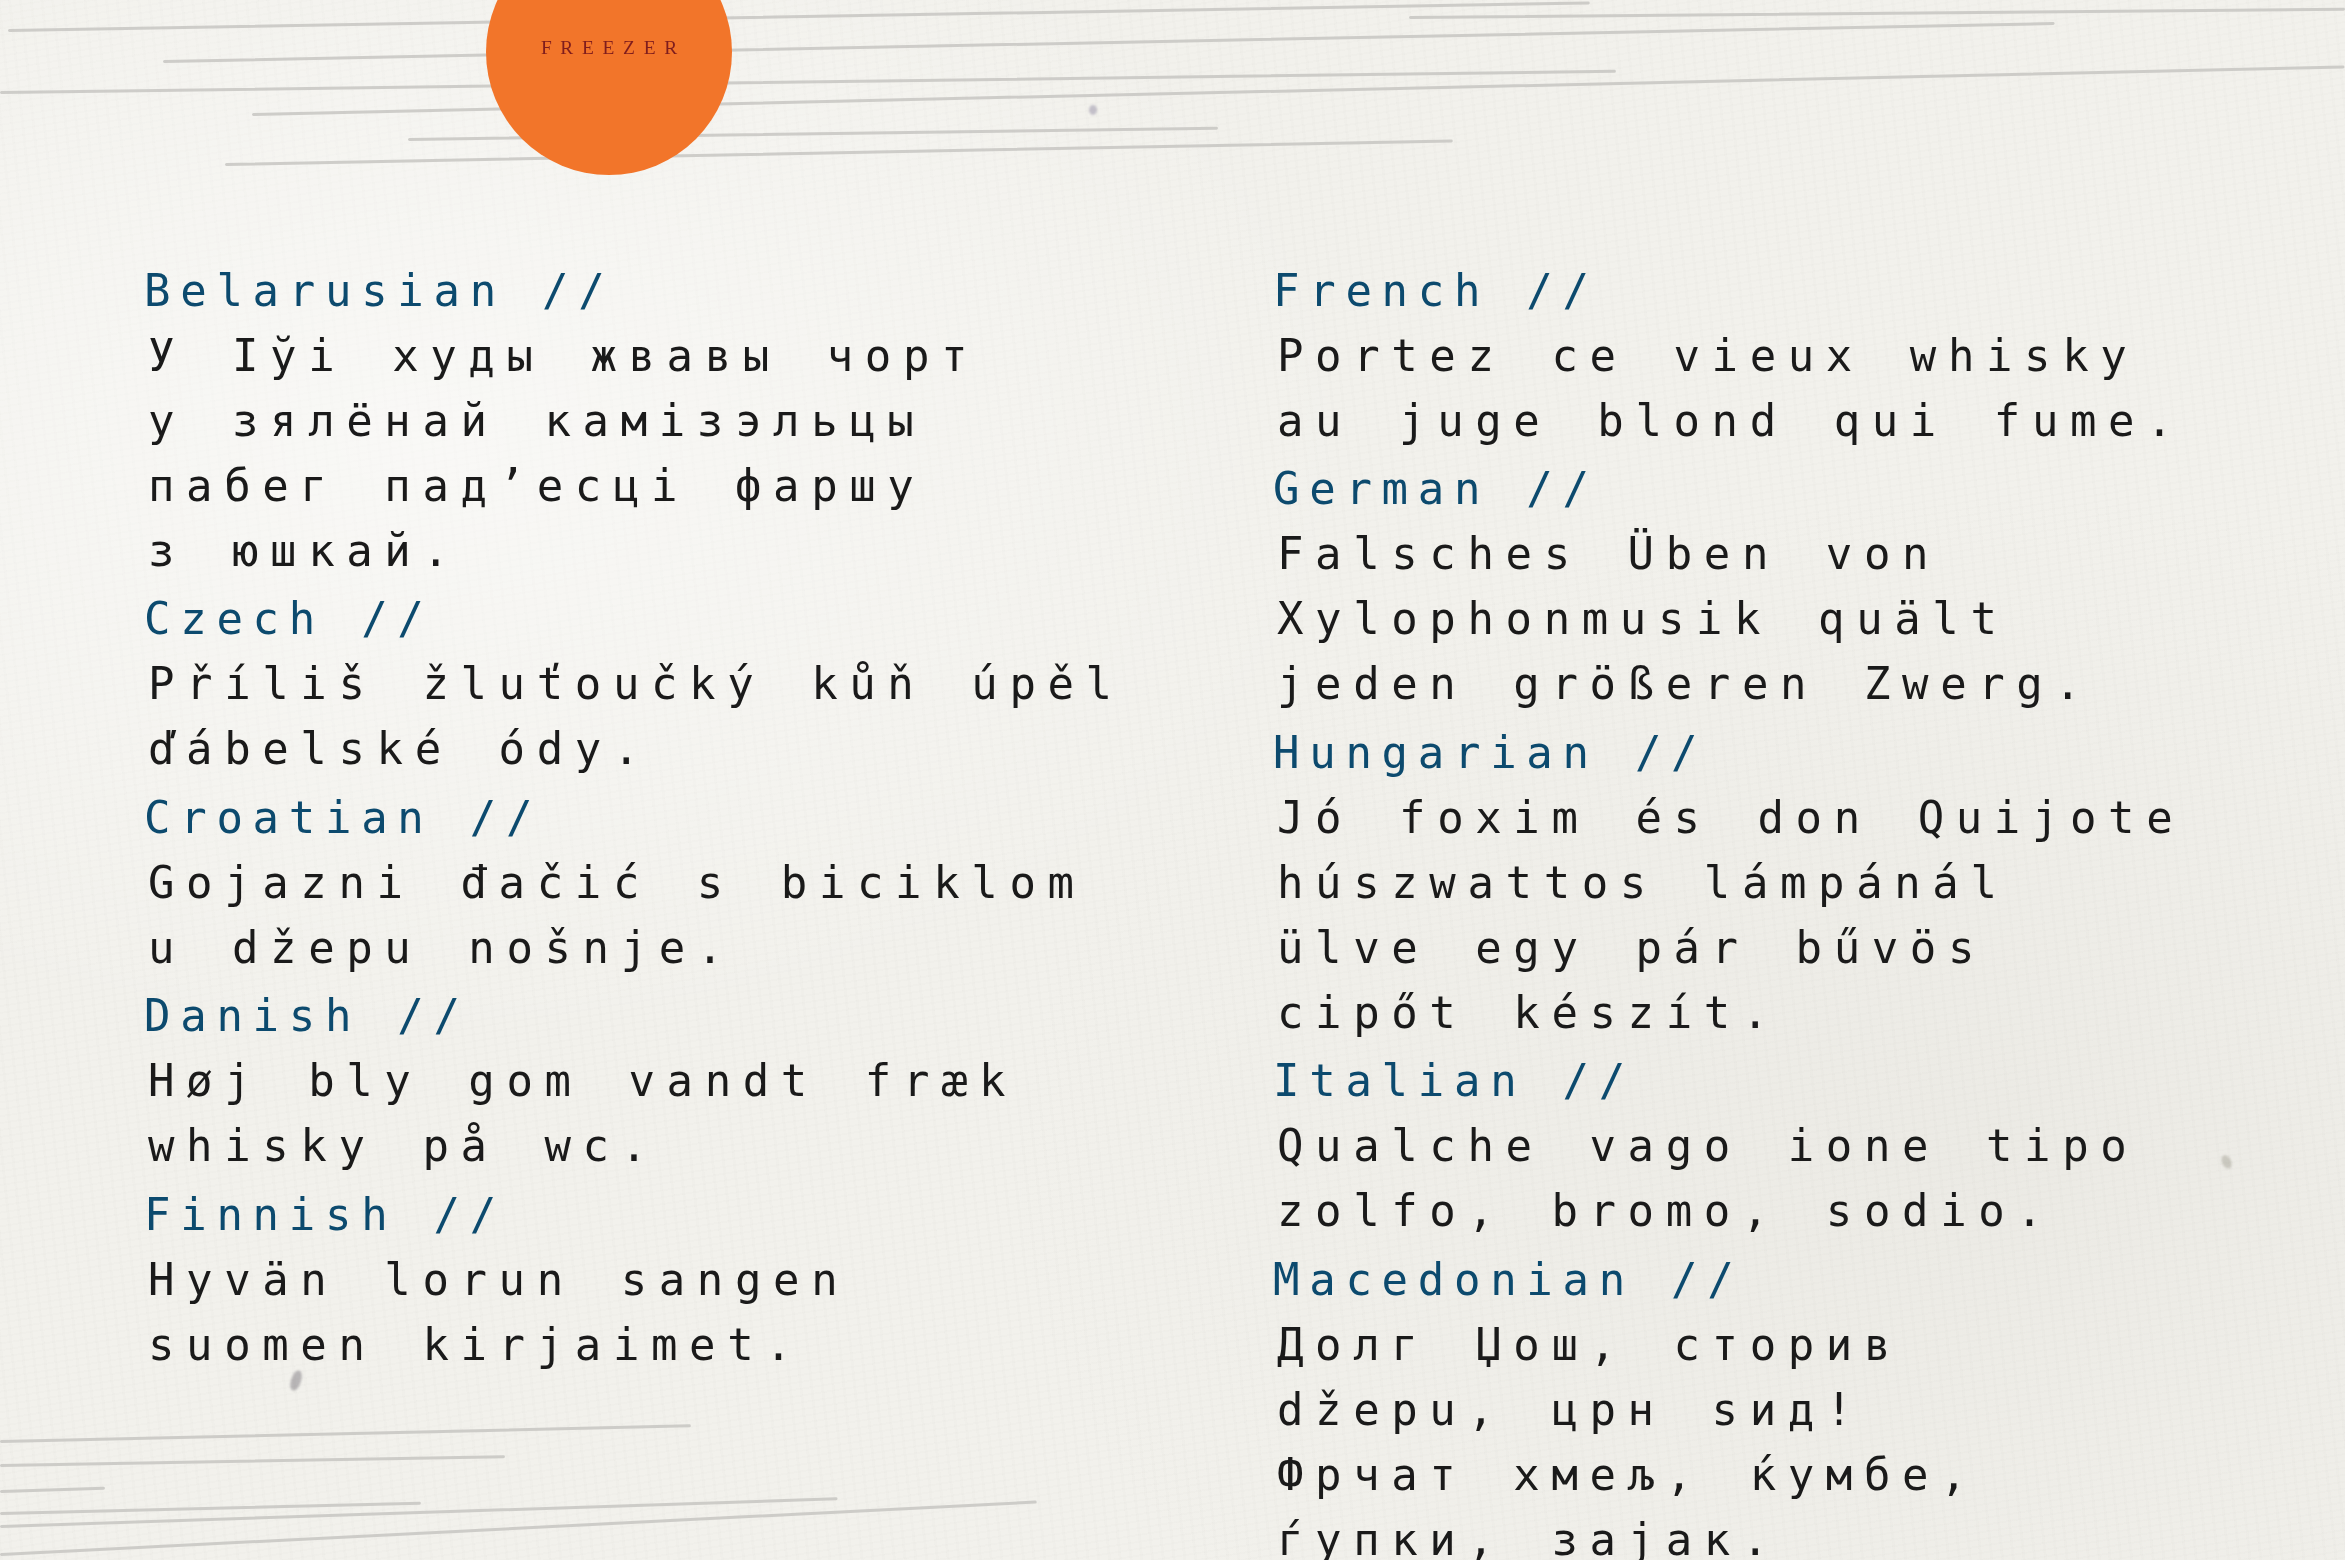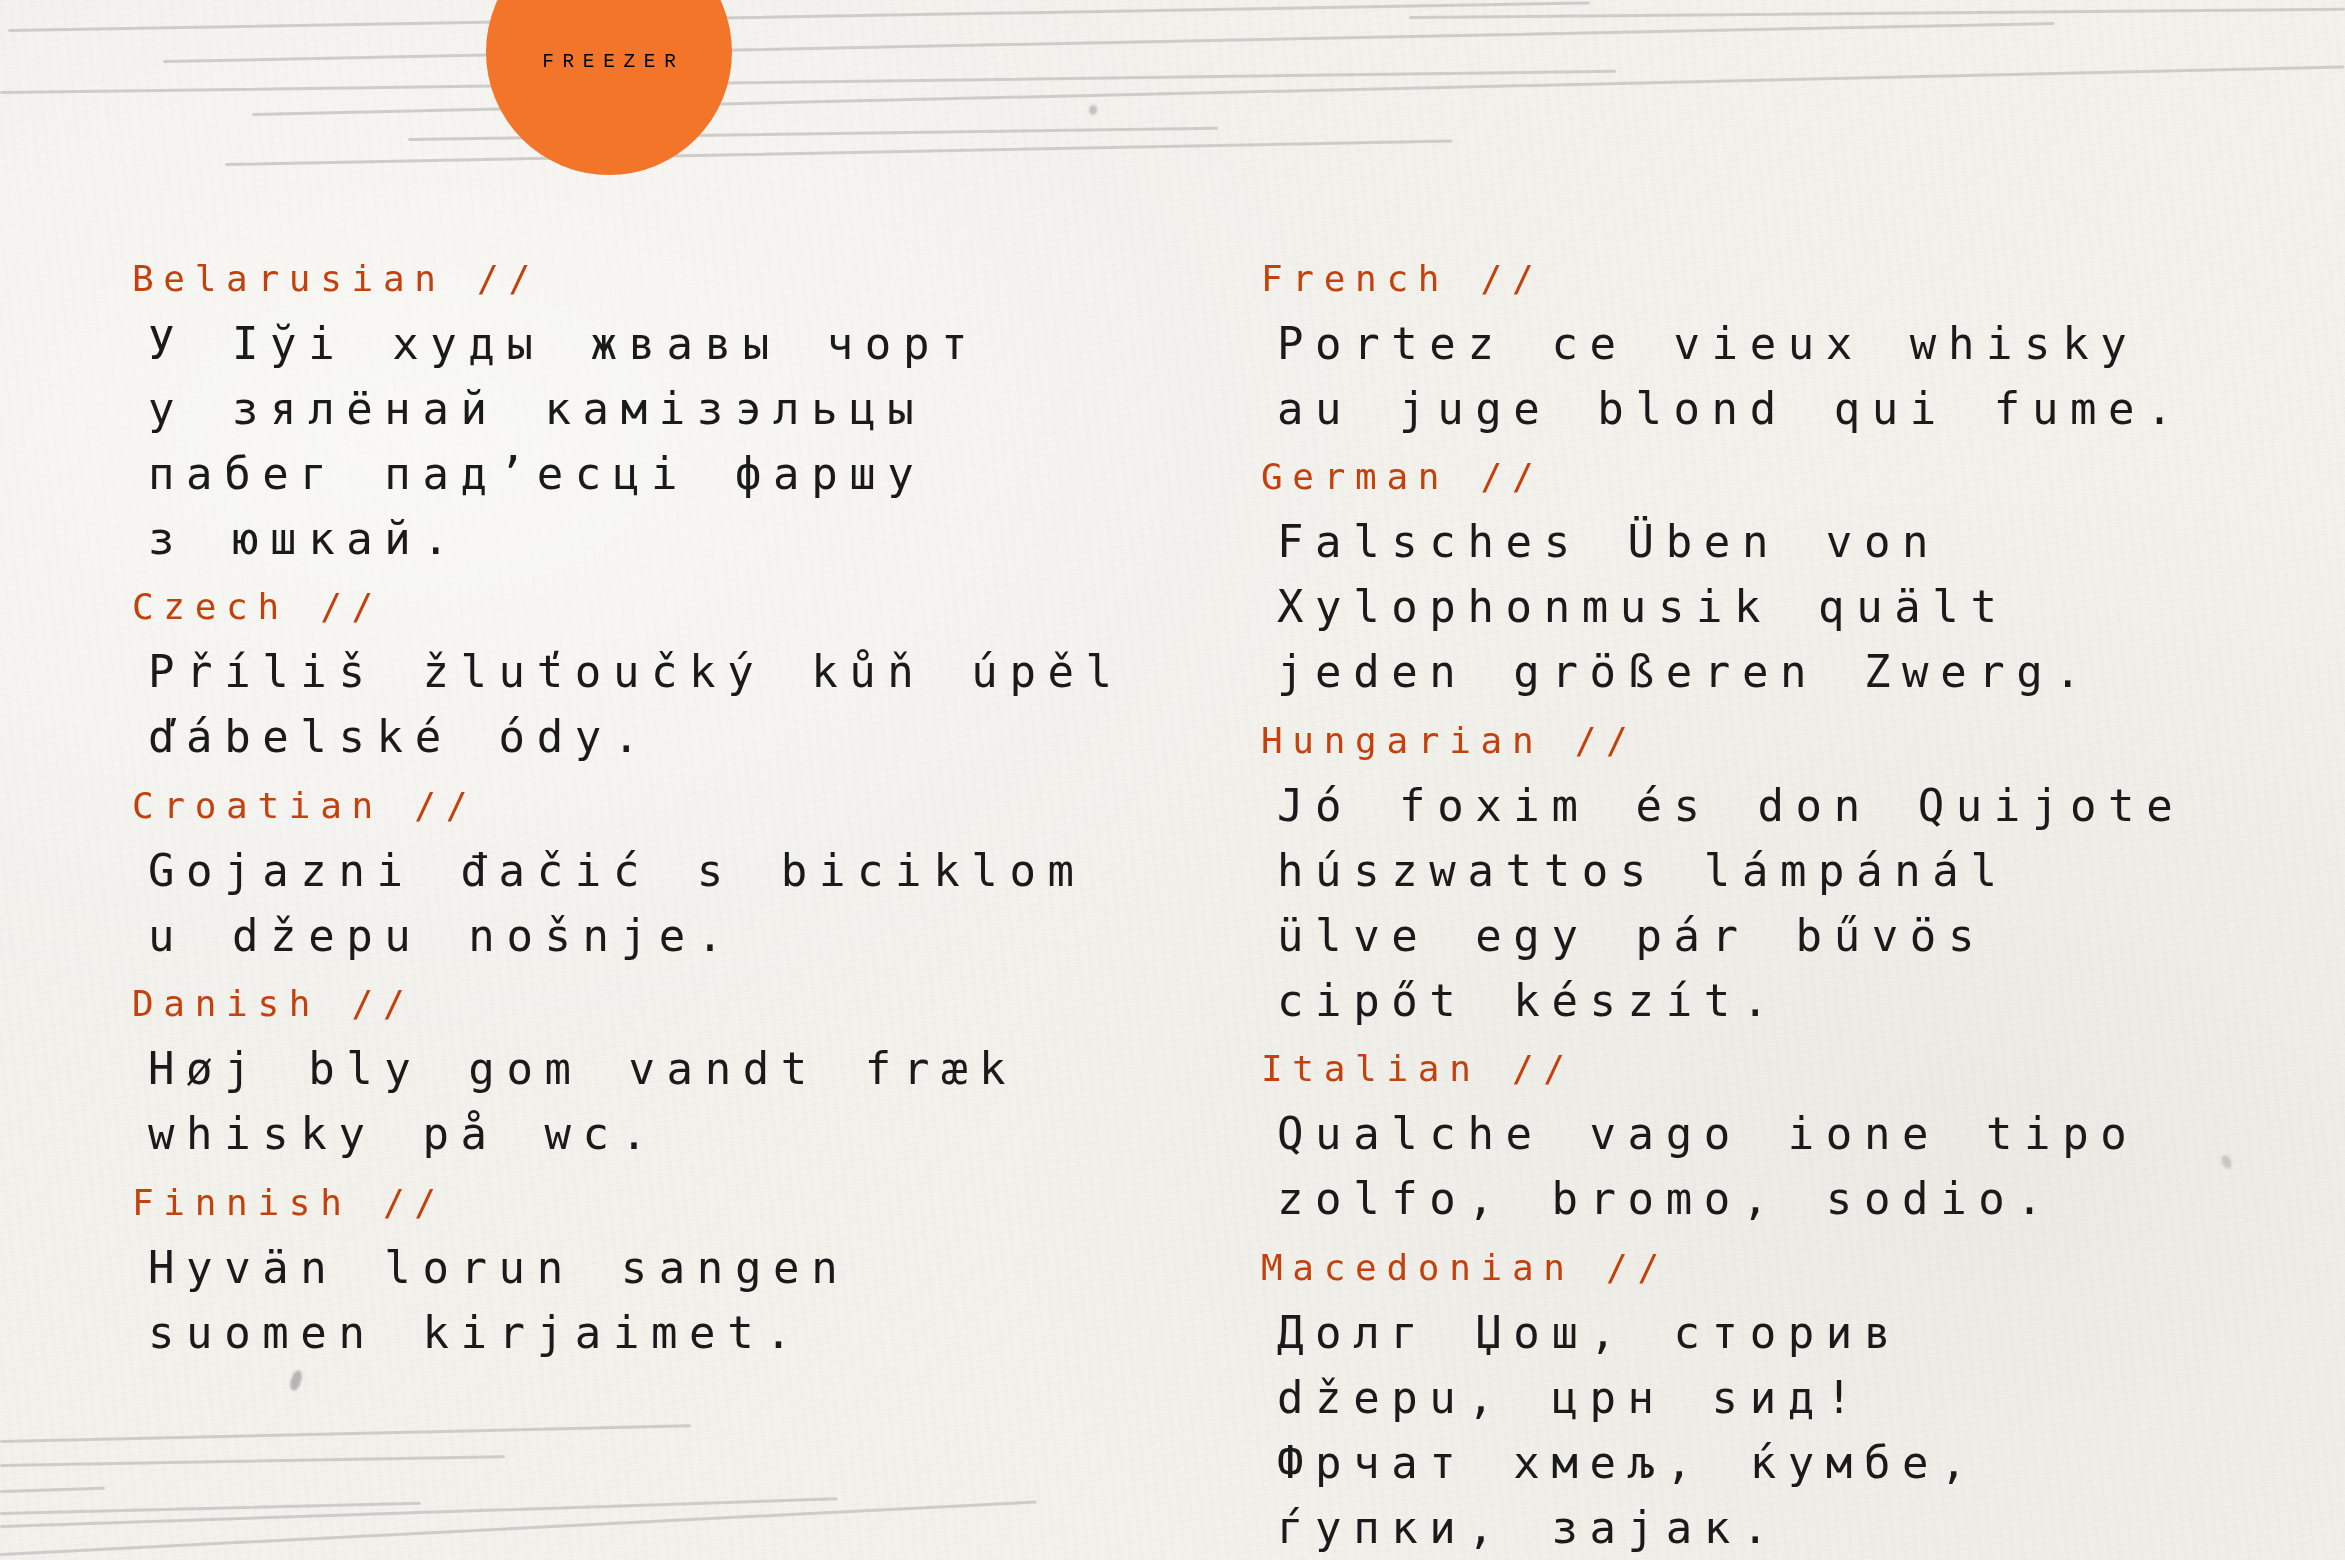--- a/index.html
+++ b/index.html
@@ -38,48 +38,48 @@
     width: 246px;
     height: 246px;
     border-radius: 50%;
     background: #f2752a;
     z-index: 3;
   }
   .badge-label {
     position: absolute;
     left: 0;
     right: 0;
-    top: 122px;
+    top: 108px;
     text-align: center;
-    font-family: Liberation Mono, monospace;
+    font-family: Liberation Serif, serif;
     font-weight: 400;
     font-size: 19.4px;
     letter-spacing: 8.7px;
     text-indent: 8.7px;
-    color: #000000;
+    color: #7f1d1d;
   }
 
   .col {
     position: absolute;
     top: 254px;
     z-index: 4;
   }
   #col-left  { left: 132px;  width: 1097px; }
   #col-right { left: 1261px; width: 1084px; }
 
   .sec { margin: 0 0 19.4px 0; }
 
   .lang {
-    margin: 0;
+    margin: 12px;
     font-family: "DejaVu Sans Mono", monospace;
     font-weight: 400;
-    font-size: 36px;
+    font-size: 44px;
     line-height: 49px;
     letter-spacing: 9.7px;
-    color: #c2410c;
+    color: #0c4a6e;
     white-space: nowrap;
   }
 
   .line {
     margin: 16px;
     font-size: 44px;
     line-height: 49px;
     letter-spacing: 11.6px;
     word-spacing: 7.8px;
     color: #1a1a1a;

